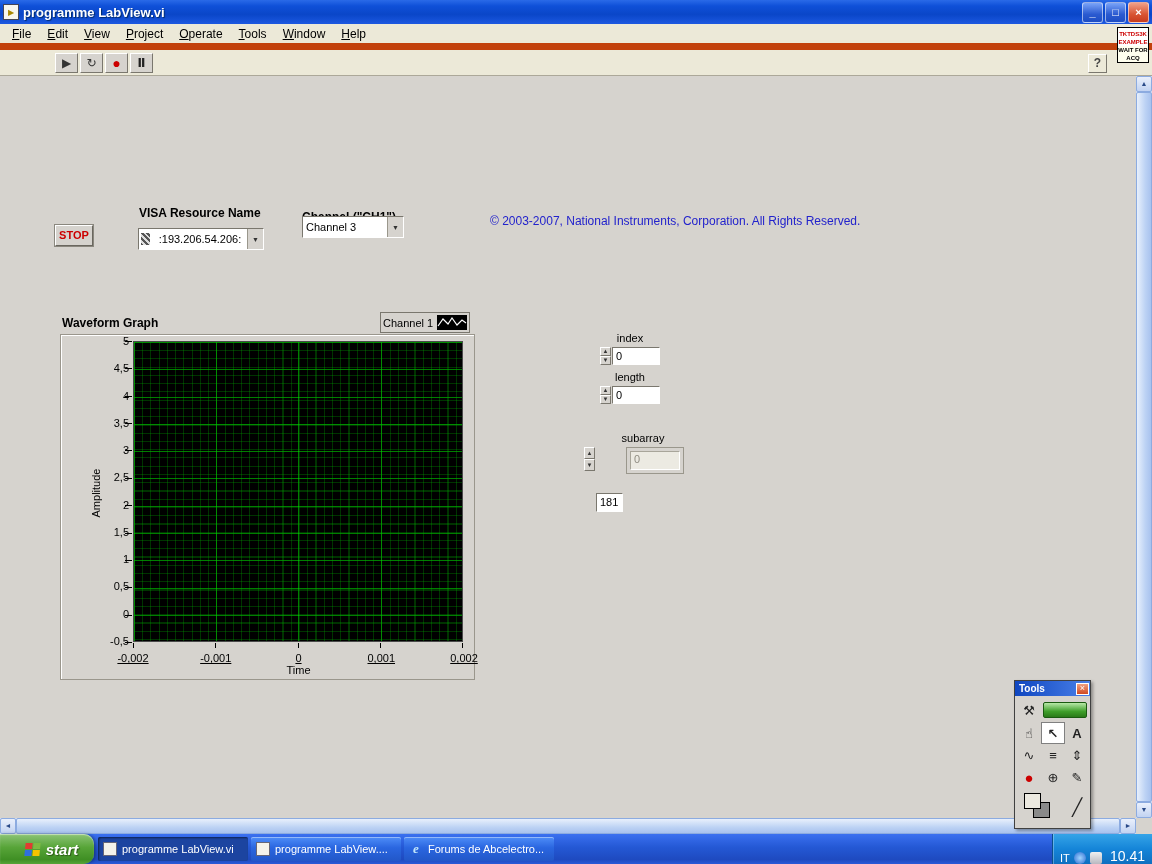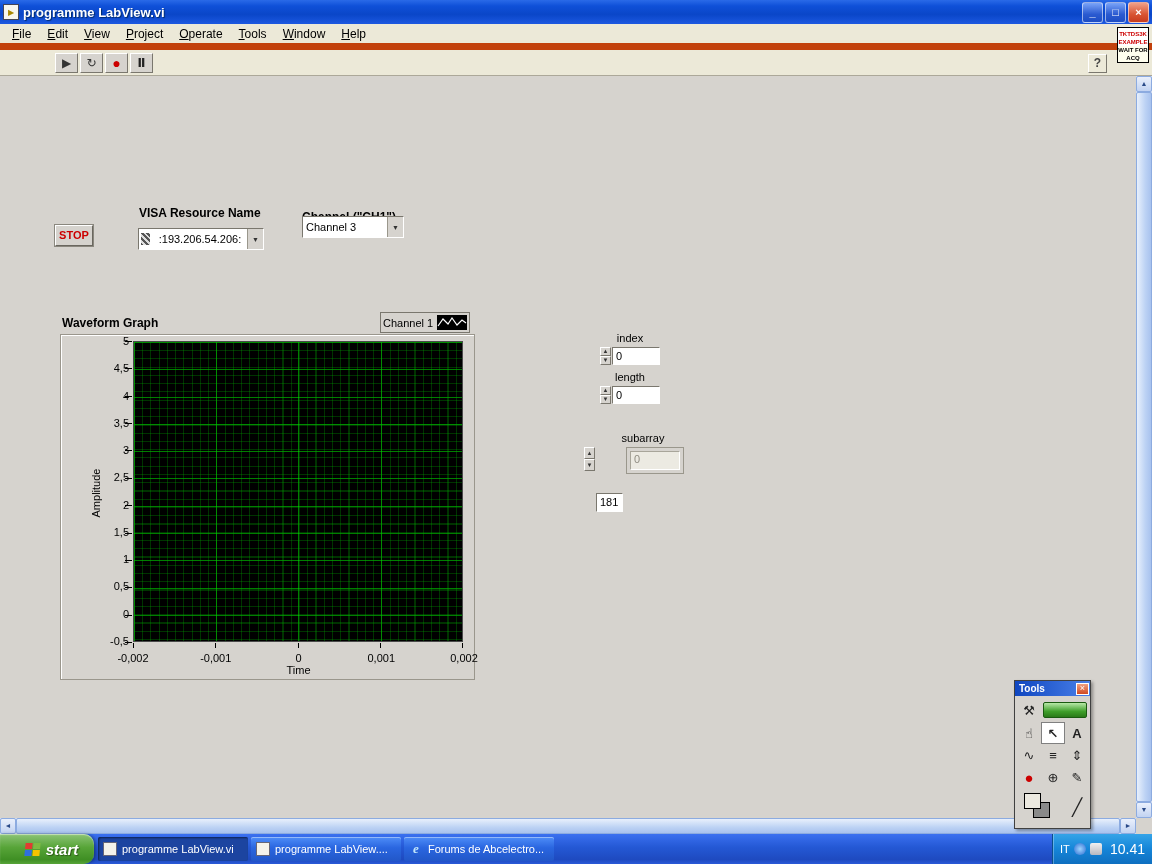--- a/index.html
+++ b/index.html
@@ -76,21 +76,21 @@
       repeating-linear-gradient(to bottom, rgba(0,230,0,.55) 0 1px, transparent 1px 27.3px); }
   .ytick-marks { position:absolute; left:64px; top:6px; width:7px; height:302px;
     background: repeating-linear-gradient(to bottom,#000 0 1px, transparent 1px 27.36px); }
   .xtick-marks { position:absolute; left:72px; top:308px; width:331px; height:5px;
     background: repeating-linear-gradient(to right,#000 0 1px, transparent 1px 82.3px); }
   .yticks { position:absolute; left:26px; top:1px; width:42px; height:311px;
     display:flex; flex-direction:column; justify-content:space-between; align-items:flex-end; }
   .ytick { font-size:11px; color:#000; line-height:11px; }
   .xticks { position:absolute; left:72px; top:313px; width:331px; display:flex; justify-content:space-between; }
   .xticks span { width:0; overflow:visible; white-space:nowrap; }
-  .xticks i { display:inline-block; transform:translateX(-50%); font-style:normal; font-size:11px; color:#000; }
+  .xticks i { display:inline-block; transform:translateX(-50%); font-style:normal; font-size:11px; color:#000;text-decoration:underline; }
   .ylabel { position:absolute; left:0px; top:152px; width:70px; text-align:center; font-size:11px;
     color:#000; transform:rotate(-90deg); }
   .xlabel { position:absolute; left:72px; top:329px; width:331px; text-align:center; font-size:11px; color:#000; }
   .graph-title { position:absolute; left:62px; top:240px; font-size:12px; font-weight:bold; }
   .legend { position:absolute; left:380px; top:236px; height:21px; display:flex; align-items:center;
     gap:4px; border:1px solid #7a776e; background:#d6d3ce; padding:1px 2px; }
   .legend-label { font-size:11px; }
   .legend-icon { width:30px; height:15px; background:#000; }
 
   
@@ -159,21 +159,21 @@
     color:#fff; font-size:11px; white-space:nowrap; overflow:hidden; }
   .task.active { background:#1c44a0; box-shadow:inset 1px 1px 2px rgba(0,0,0,.5); }
   .task-icon { width:14px; height:14px; margin-right:5px; flex:0 0 14px; display:flex;
     align-items:center; justify-content:center; }
   .task.icon-labview .task-icon { background:#f4f2ea; border:1px solid #667; }
   .task.icon-ie .task-icon { color:#bfe4fa; font-style:italic; font-weight:bold; font-size:13px;
     font-family:"Liberation Serif","DejaVu Serif",serif; }
   .task-label { overflow:hidden; text-overflow:ellipsis; }
   .tray { position:absolute; right:0; top:0; height:30px; width:100px;
     background:linear-gradient(#35a4e8,#1585d8 50%,#0f6fc0); border-left:1px solid #0a4f8c;
-    box-shadow:inset 1px 0 0 rgba(255,255,255,.3); display:flex; align-items:center; gap:4px; padding:0 7px; }
+    box-shadow:inset 1px 0 0 rgba(255,255,255,.3); display:flex; align-items:flex-end; gap:4px; padding:0 7px; }
   .tray-lang { color:#fff; font-size:11px; }
   .tray-ic { width:12px; height:12px; border-radius:6px; background:radial-gradient(#9fd4ff,#2a6ad0); }
   .tray-ic.sq { border-radius:2px; background:linear-gradient(#f0f0f0,#b8b8c0); }
   .tray-time { color:#fff; font-size:14px; margin-left:auto; }
 </style>
 </head>
 <body>
 
 <div class="window">
 
@@ -226,20 +226,21 @@
       <span class="txt">:193.206.54.206:</span>
       <span class="combo-btn">▼</span>
     </div>
 
     <span class="ctl-label" style="left:302px; top:134px;">Channel ("CH1")</span>
     <div class="lv-combo" style="left:302px; top:140px; width:102px;">
       <span class="txt">Channel 3</span>
       <span class="combo-btn">▼</span>
     </div>
 
+    <span class="blue-text" style="left:490px; top:138px; font-size:12px;">© 2003-2007, National Instruments, Corporation.  All Rights Reserved.</span>
 
 
     <span class="graph-title">Waveform Graph</span>
 
     <div class="legend">
       <span class="legend-label">Channel 1</span>
       <span class="legend-icon">
         <svg width="30" height="15" viewBox="0 0 30 15">
           <polyline points="1,11 6,4 11,9 15,3 20,10 25,5 29,8" stroke="#ffffff" stroke-width="1.2" fill="none"></polyline>
         </svg>

